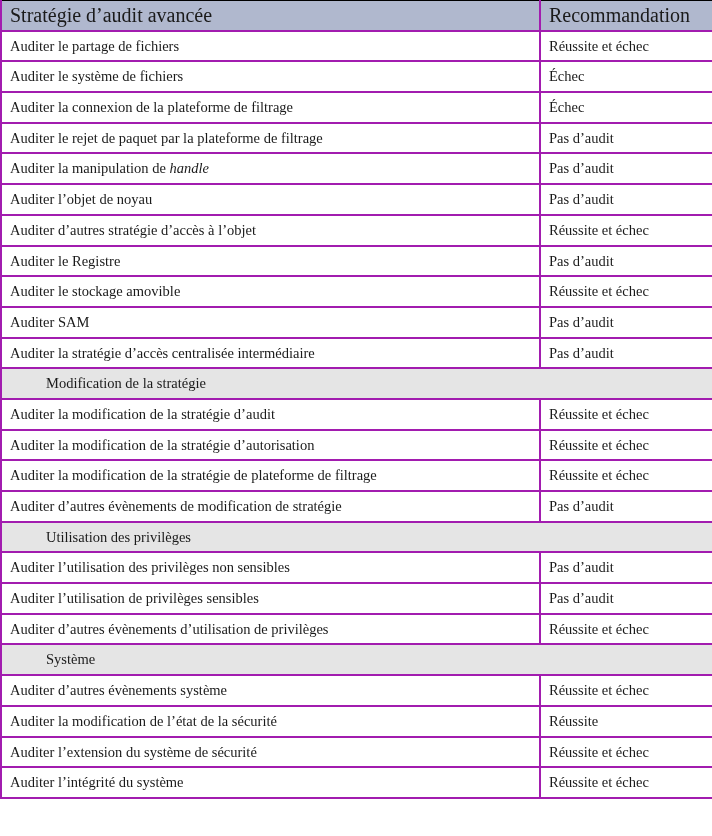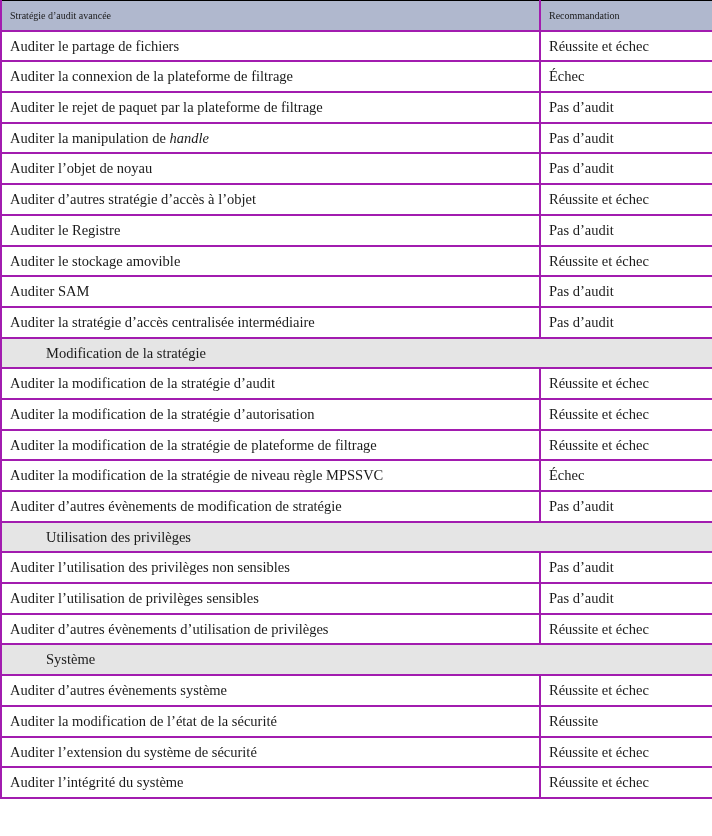--- a/index.html
+++ b/index.html
@@ -36,21 +36,21 @@
     font-weight: normal;
     white-space: nowrap;
     overflow: hidden;
   }
 
   
   .audit-table thead th {
     background: #b0b8ce;
     border-top: 1px solid #000000;
     border-bottom: 1px solid #000000;
-    font-size: 10px;
+    font-size: 20px;
   }
 
   
   tr.section-row td {
     background: #e5e5e5;
     padding-left: 44px;
   }
 
   .italic-term { font-style: italic; }
 </style>
@@ -65,20 +65,24 @@
   <thead>
     <tr>
       <th>Stratégie d’audit avancée</th>
       <th>Recommandation</th>
     </tr>
   </thead>
   <tbody id="table-body">
       <tr>
         <td>Auditer le partage de fichiers</td>
         <td>Réussite et échec</td>
+      </tr>
+      <tr>
+        <td>Auditer le système de fichiers</td>
+        <td>Échec</td>
       </tr>
       <tr>
         <td>Auditer la connexion de la plateforme de filtrage</td>
         <td>Échec</td>
       </tr>
       <tr>
         <td>Auditer le rejet de paquet par la plateforme de filtrage</td>
         <td>Pas d’audit</td>
       </tr>
       <tr>
@@ -118,24 +122,20 @@
       </tr>
       <tr>
         <td>Auditer la modification de la stratégie d’autorisation</td>
         <td>Réussite et échec</td>
       </tr>
       <tr>
         <td>Auditer la modification de la stratégie de plateforme de filtrage</td>
         <td>Réussite et échec</td>
       </tr>
       <tr>
-        <td>Auditer la modification de la stratégie de niveau règle MPSSVC</td>
-        <td>Échec</td>
-      </tr>
-      <tr>
         <td>Auditer d’autres évènements de modification de stratégie</td>
         <td>Pas d’audit</td>
       </tr>
       <tr class="section-row">
         <td colspan="2">Utilisation des privilèges</td>
       </tr>
       <tr>
         <td>Auditer l’utilisation des privilèges non sensibles</td>
         <td>Pas d’audit</td>
       </tr>

